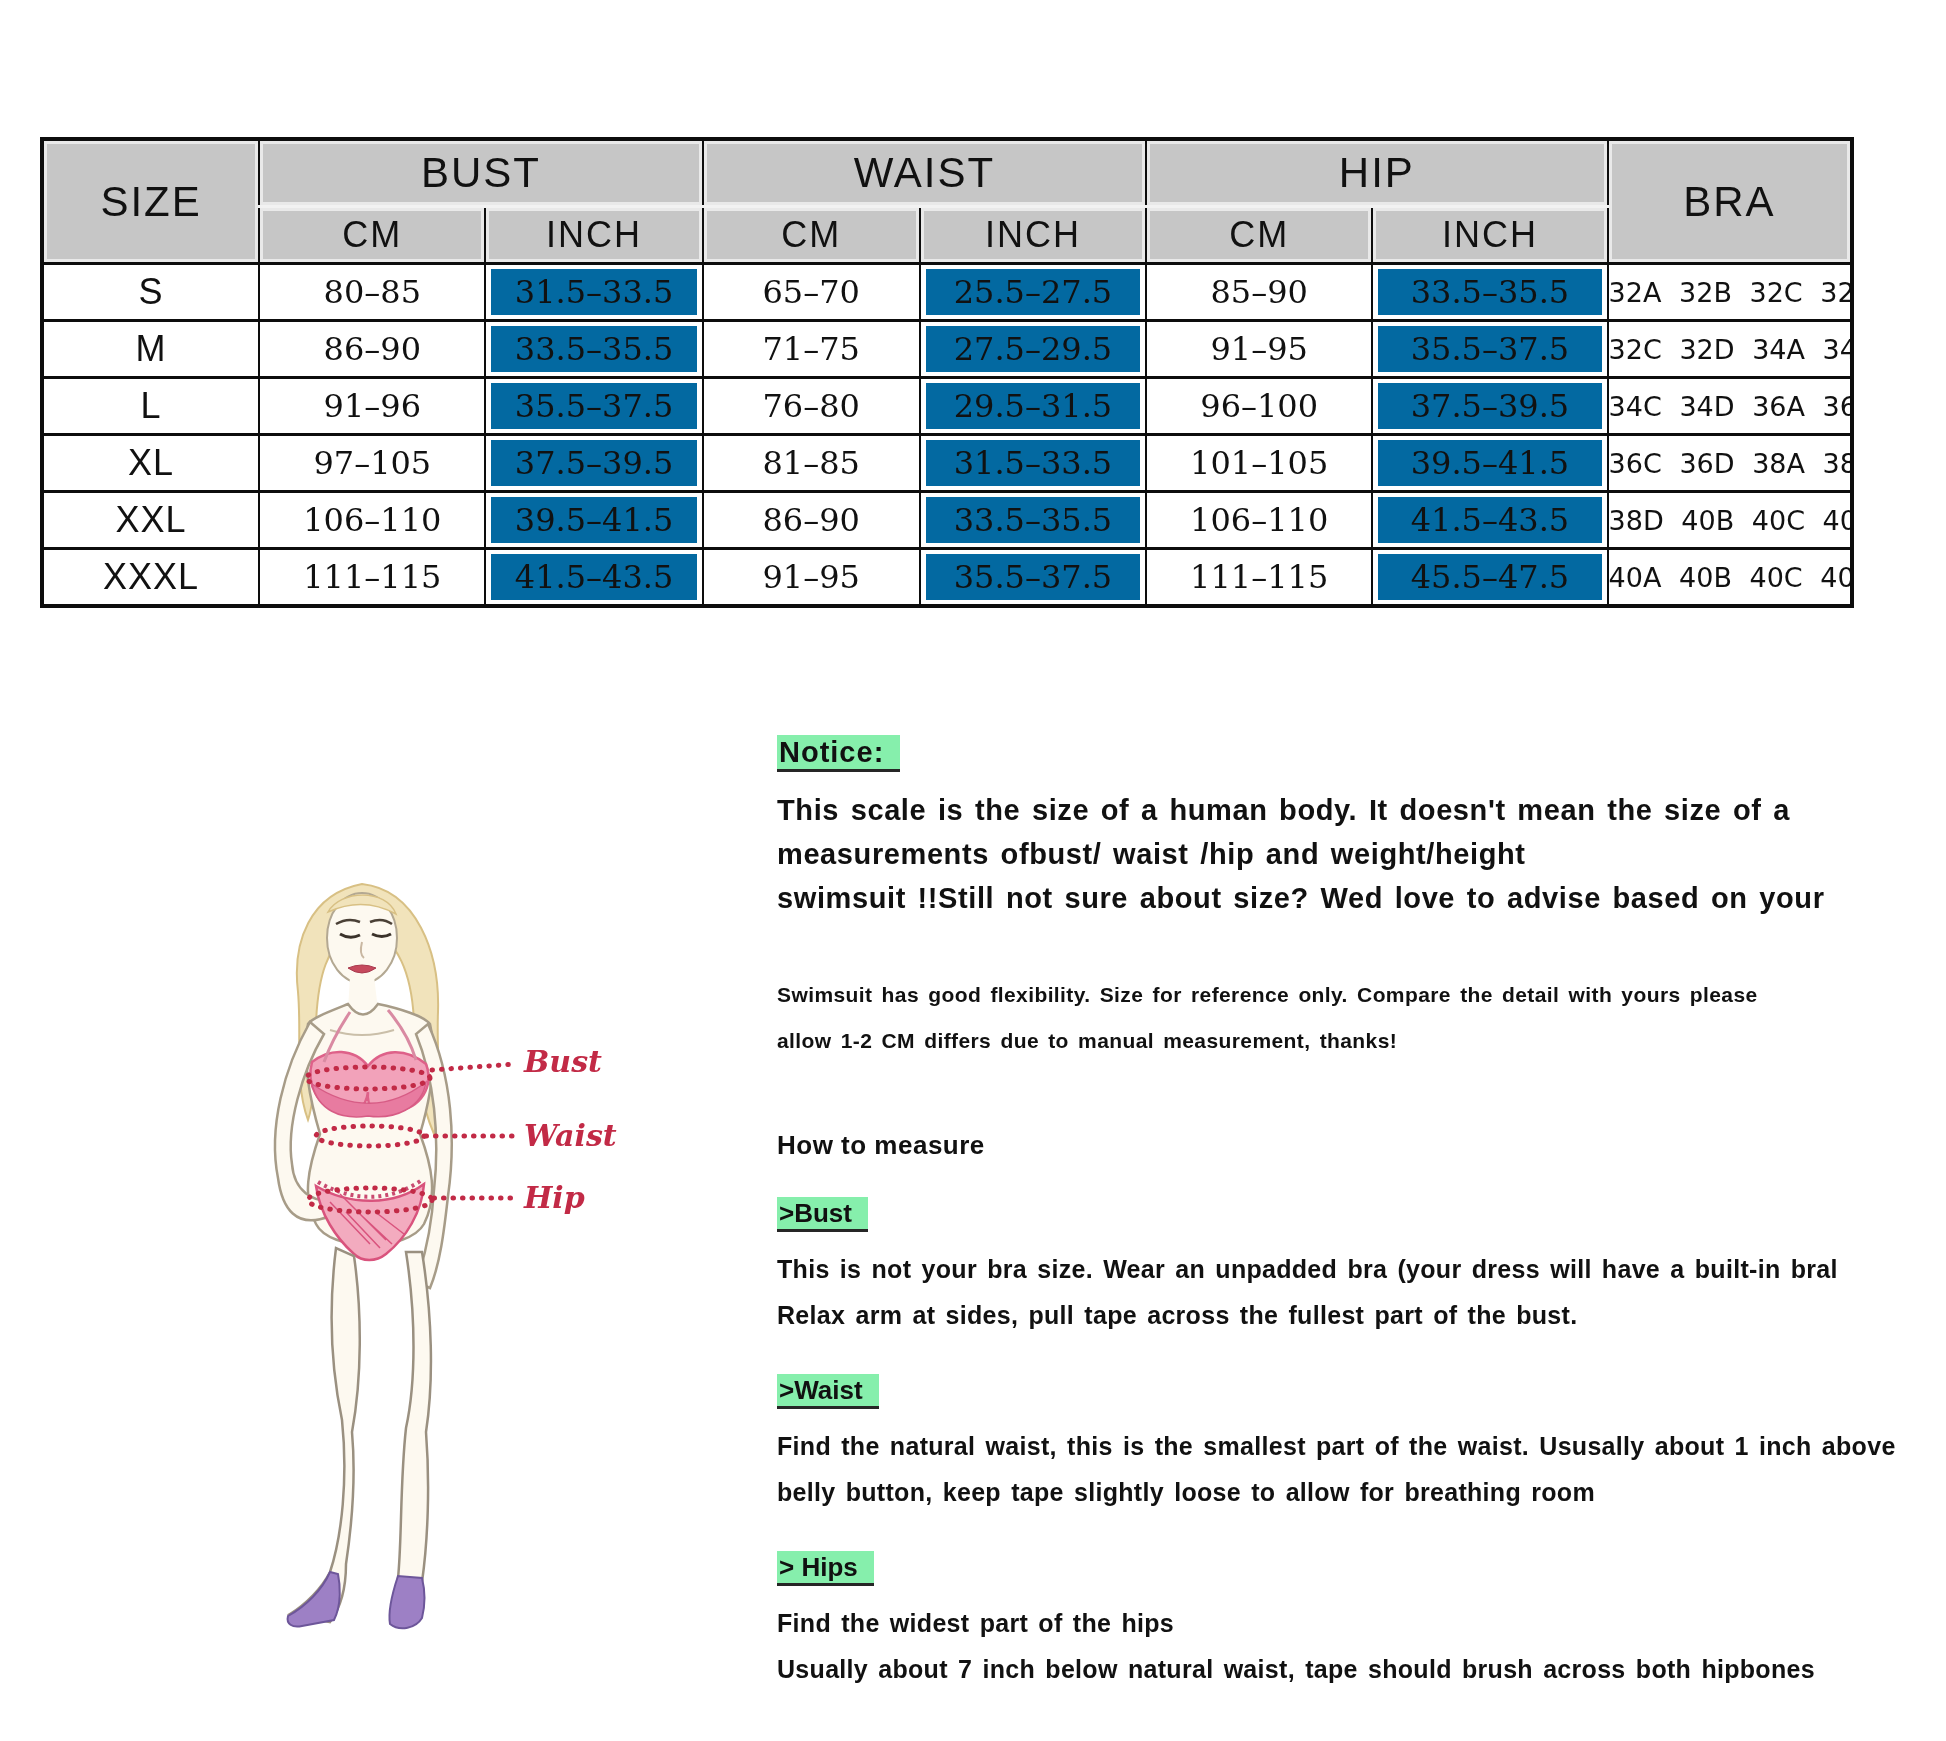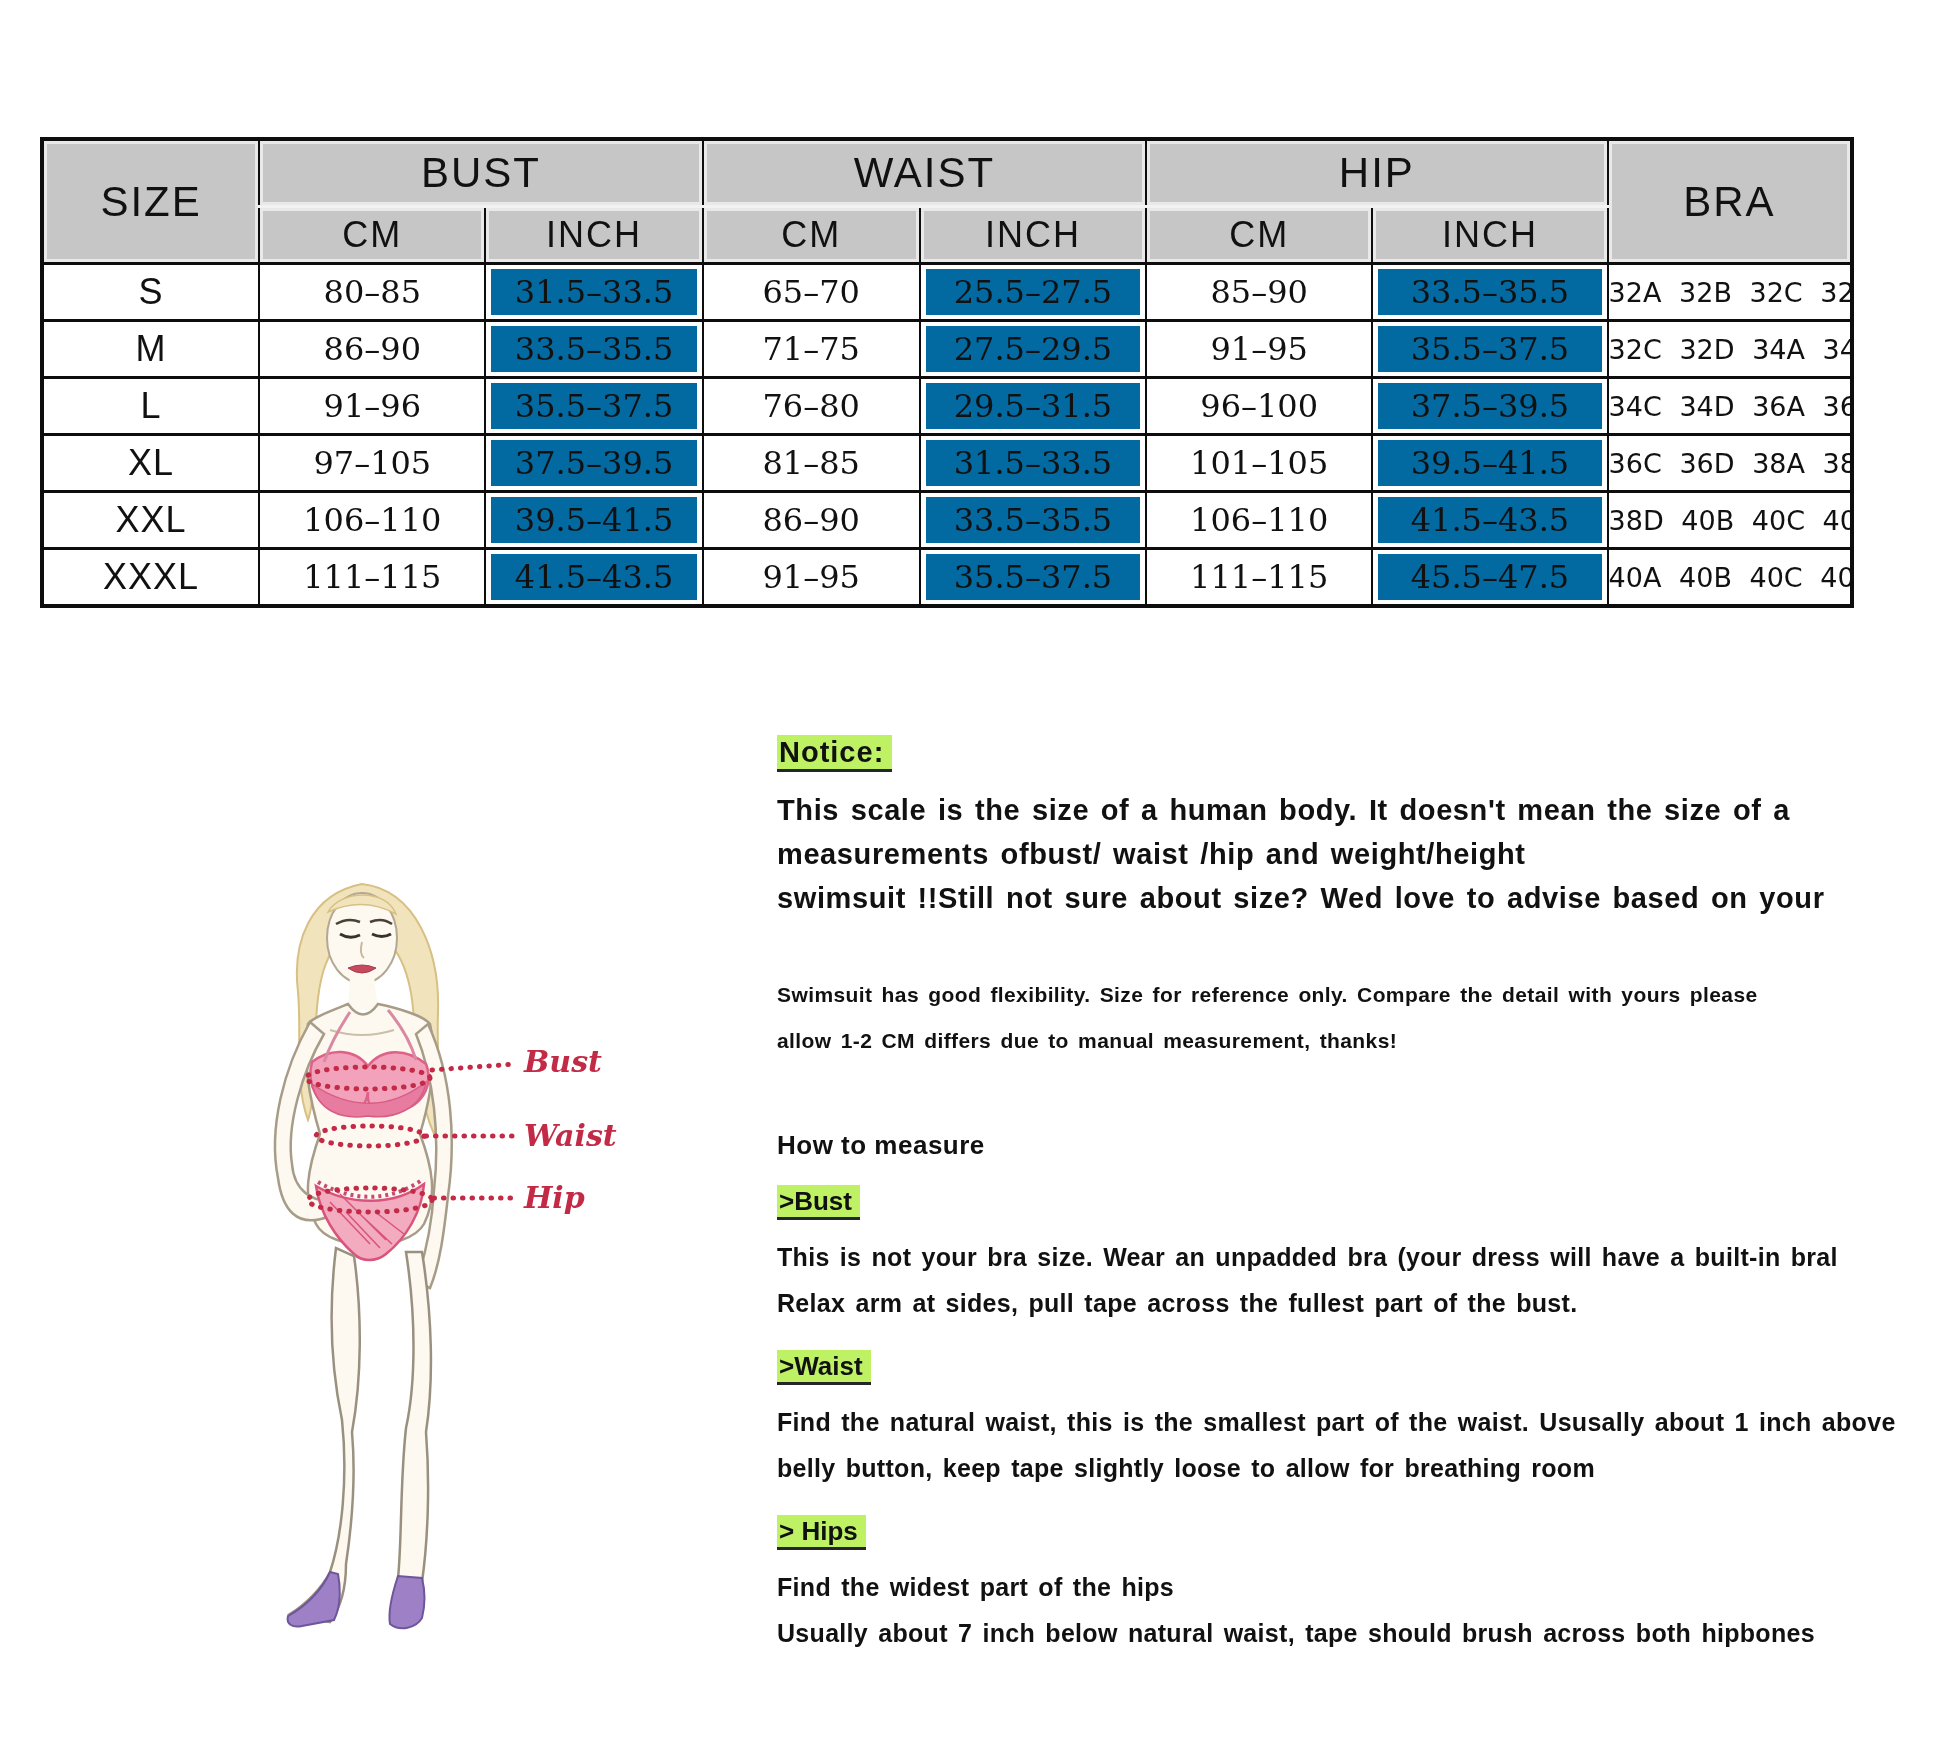--- a/index.html
+++ b/index.html
@@ -34,28 +34,28 @@
   td.c-cm{font-size:32px;font-family:"DejaVu Serif", serif;border-radius:26px;}
   td.c-inch{font-size:32px;font-family:"DejaVu Serif", serif;}
   td.c-inch .shade{
     display:block;margin:4px 5px;background:#0369a1;line-height:46px;height:46px;
   }
   td.c-bra{font-size:27px;font-family:"DejaVu Sans", sans-serif;word-spacing:9px;}
 
   
   .text-col{position:absolute;left:777px;top:735px;width:1130px;}
   .hl{
-    display:inline-block;background:#bef264;padding:1px 8px 0 2px;
+    display:inline-block;background:#86efac;padding:1px 16px 0 2px;
     border-bottom:3px solid #262626;
   }
   .h-notice{font-size:29px;font-weight:700;letter-spacing:1px;}
   .p-notice{margin-top:16px;font-size:29px;font-weight:700;line-height:44px;letter-spacing:0.6px;word-spacing:3px;}
   .p-flex{margin-top:52px;font-size:21px;font-weight:700;line-height:46px;letter-spacing:0.4px;word-spacing:3px;}
   .h-measure{margin-top:66px;font-size:26px;font-weight:700;letter-spacing:0.5px;}
-  .h-sub{margin-top:24px;font-size:26px;font-weight:700;}
+  .h-sub{margin-top:36px;font-size:26px;font-weight:700;}
   .p-inst{margin-top:14px;font-size:25px;font-weight:700;line-height:46px;letter-spacing:0.3px;word-spacing:3px;}
 
   
   .figure-wrap{position:absolute;left:190px;top:872px;width:460px;height:770px;}
   .fig-label{
     font-family:"DejaVu Serif", serif;font-style:italic;font-weight:700;
     fill:#c22a46;font-size:30px;
   }
 </style>
 </head>

